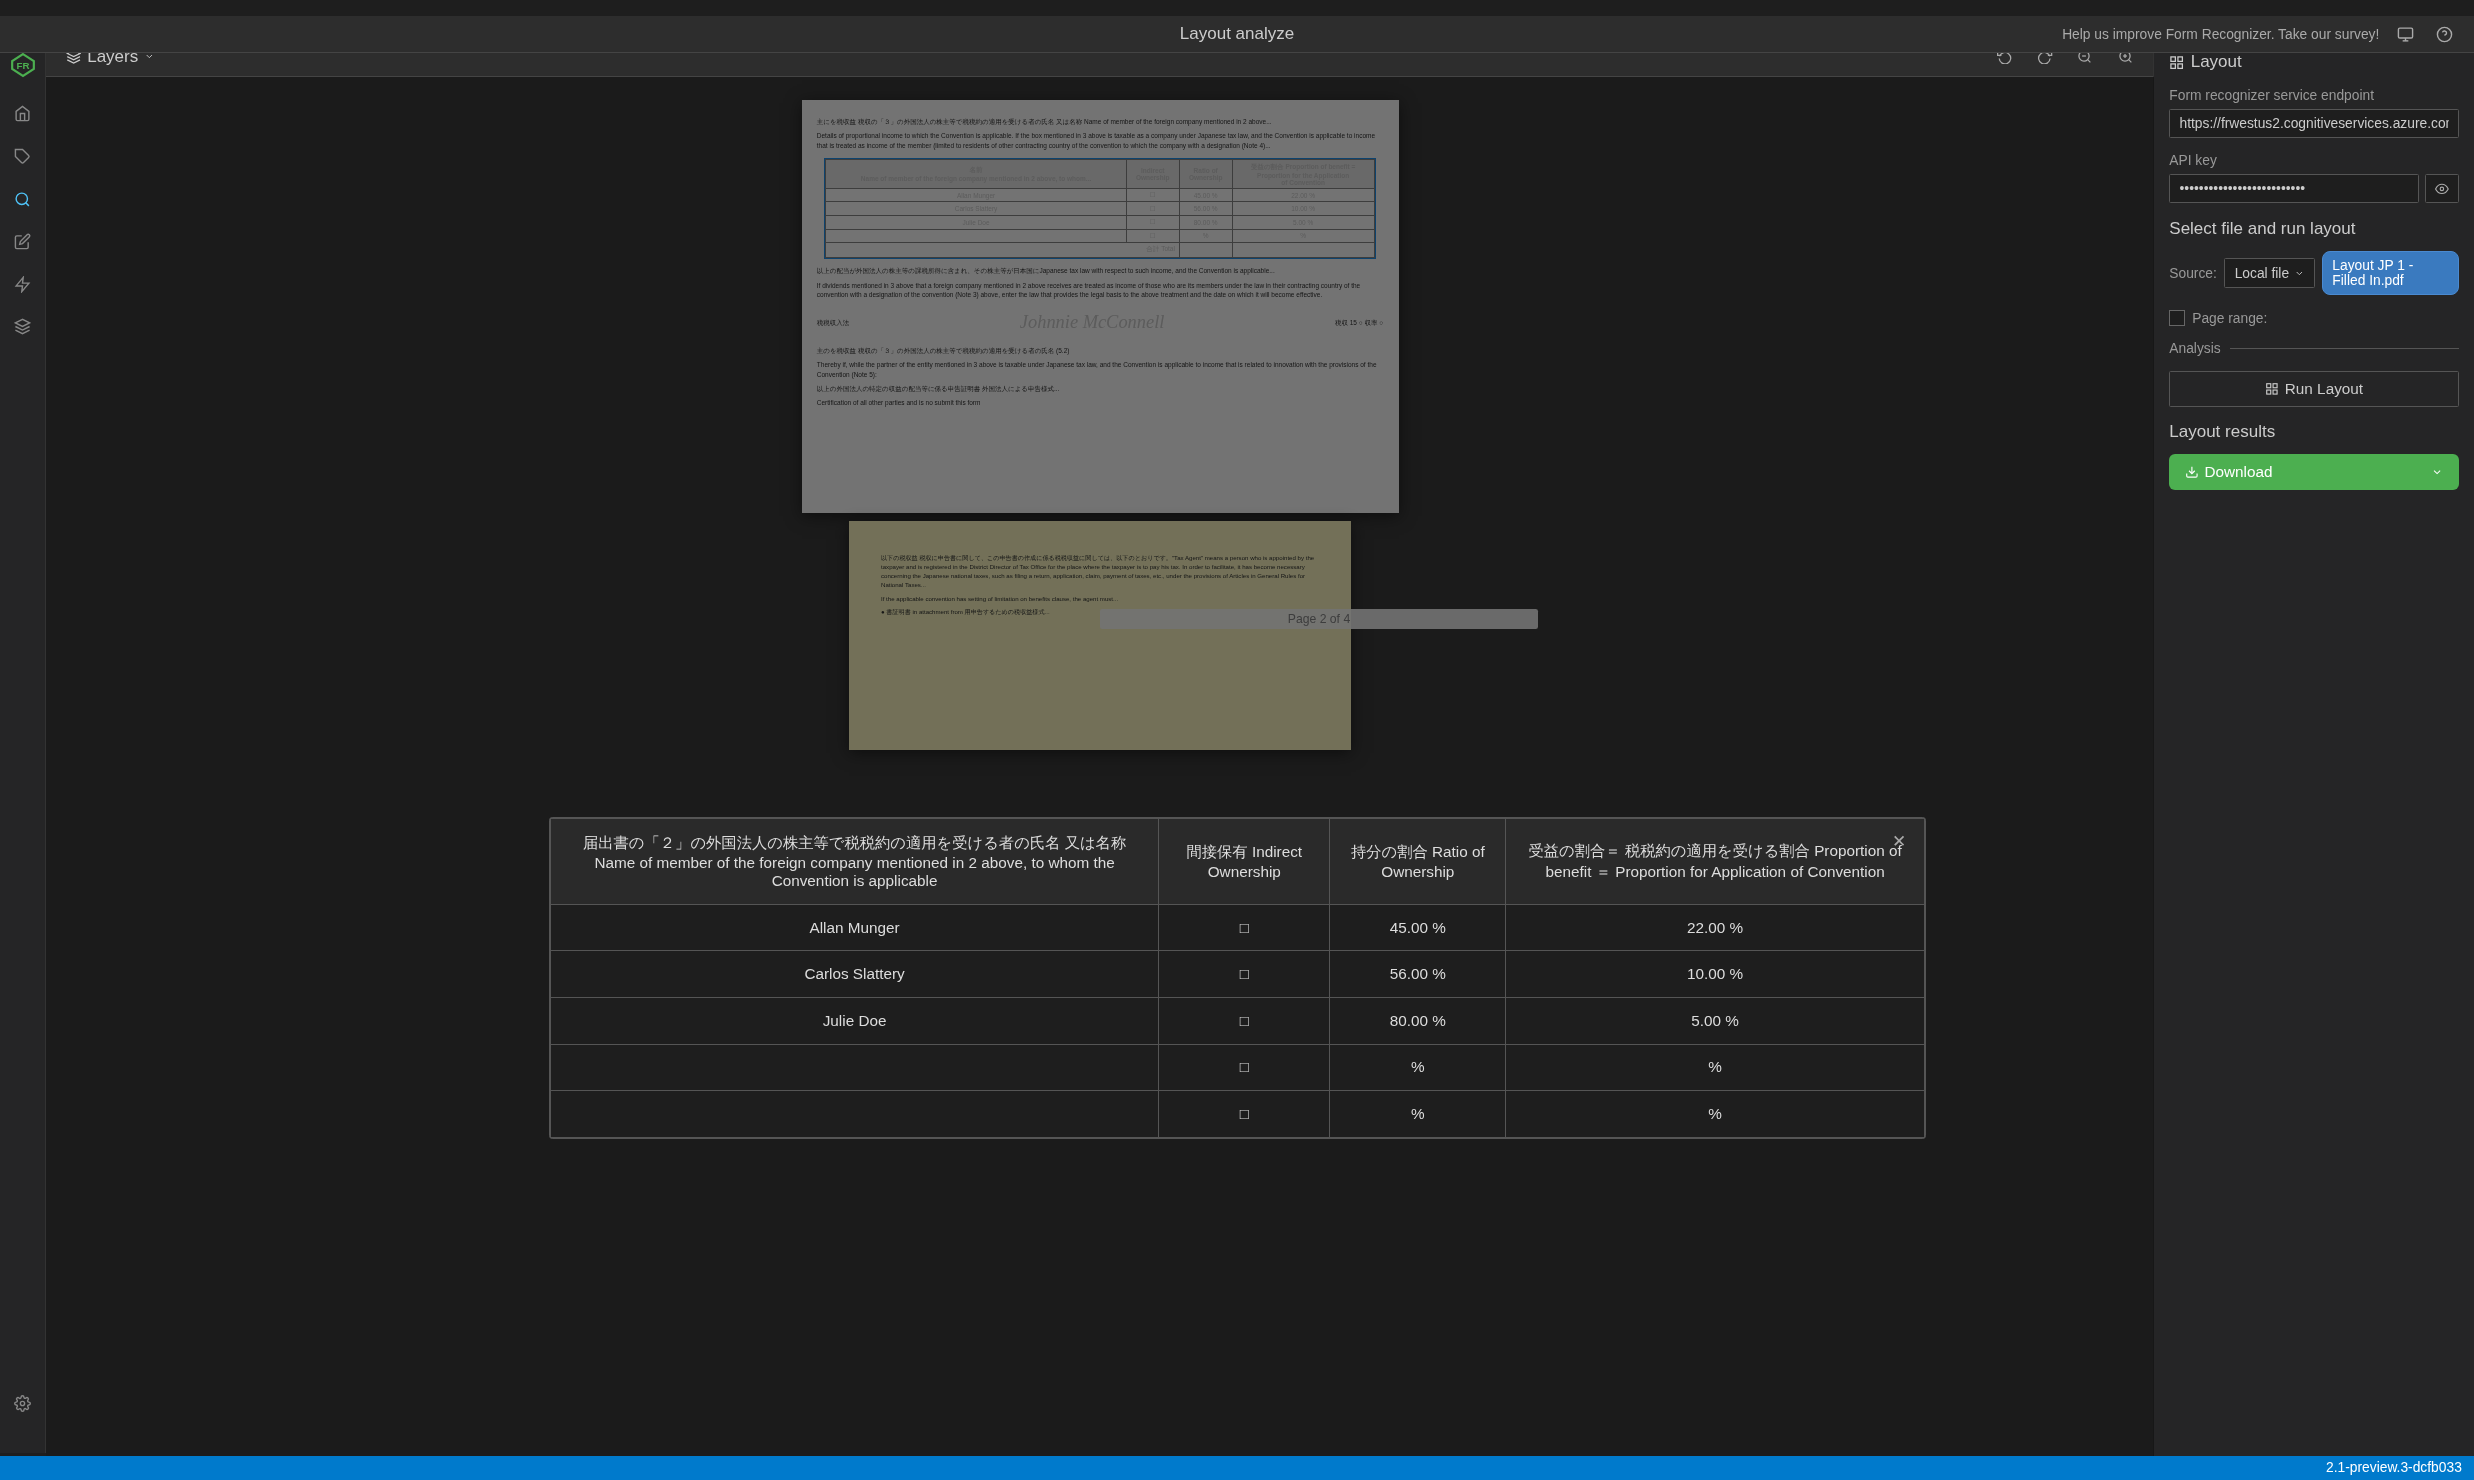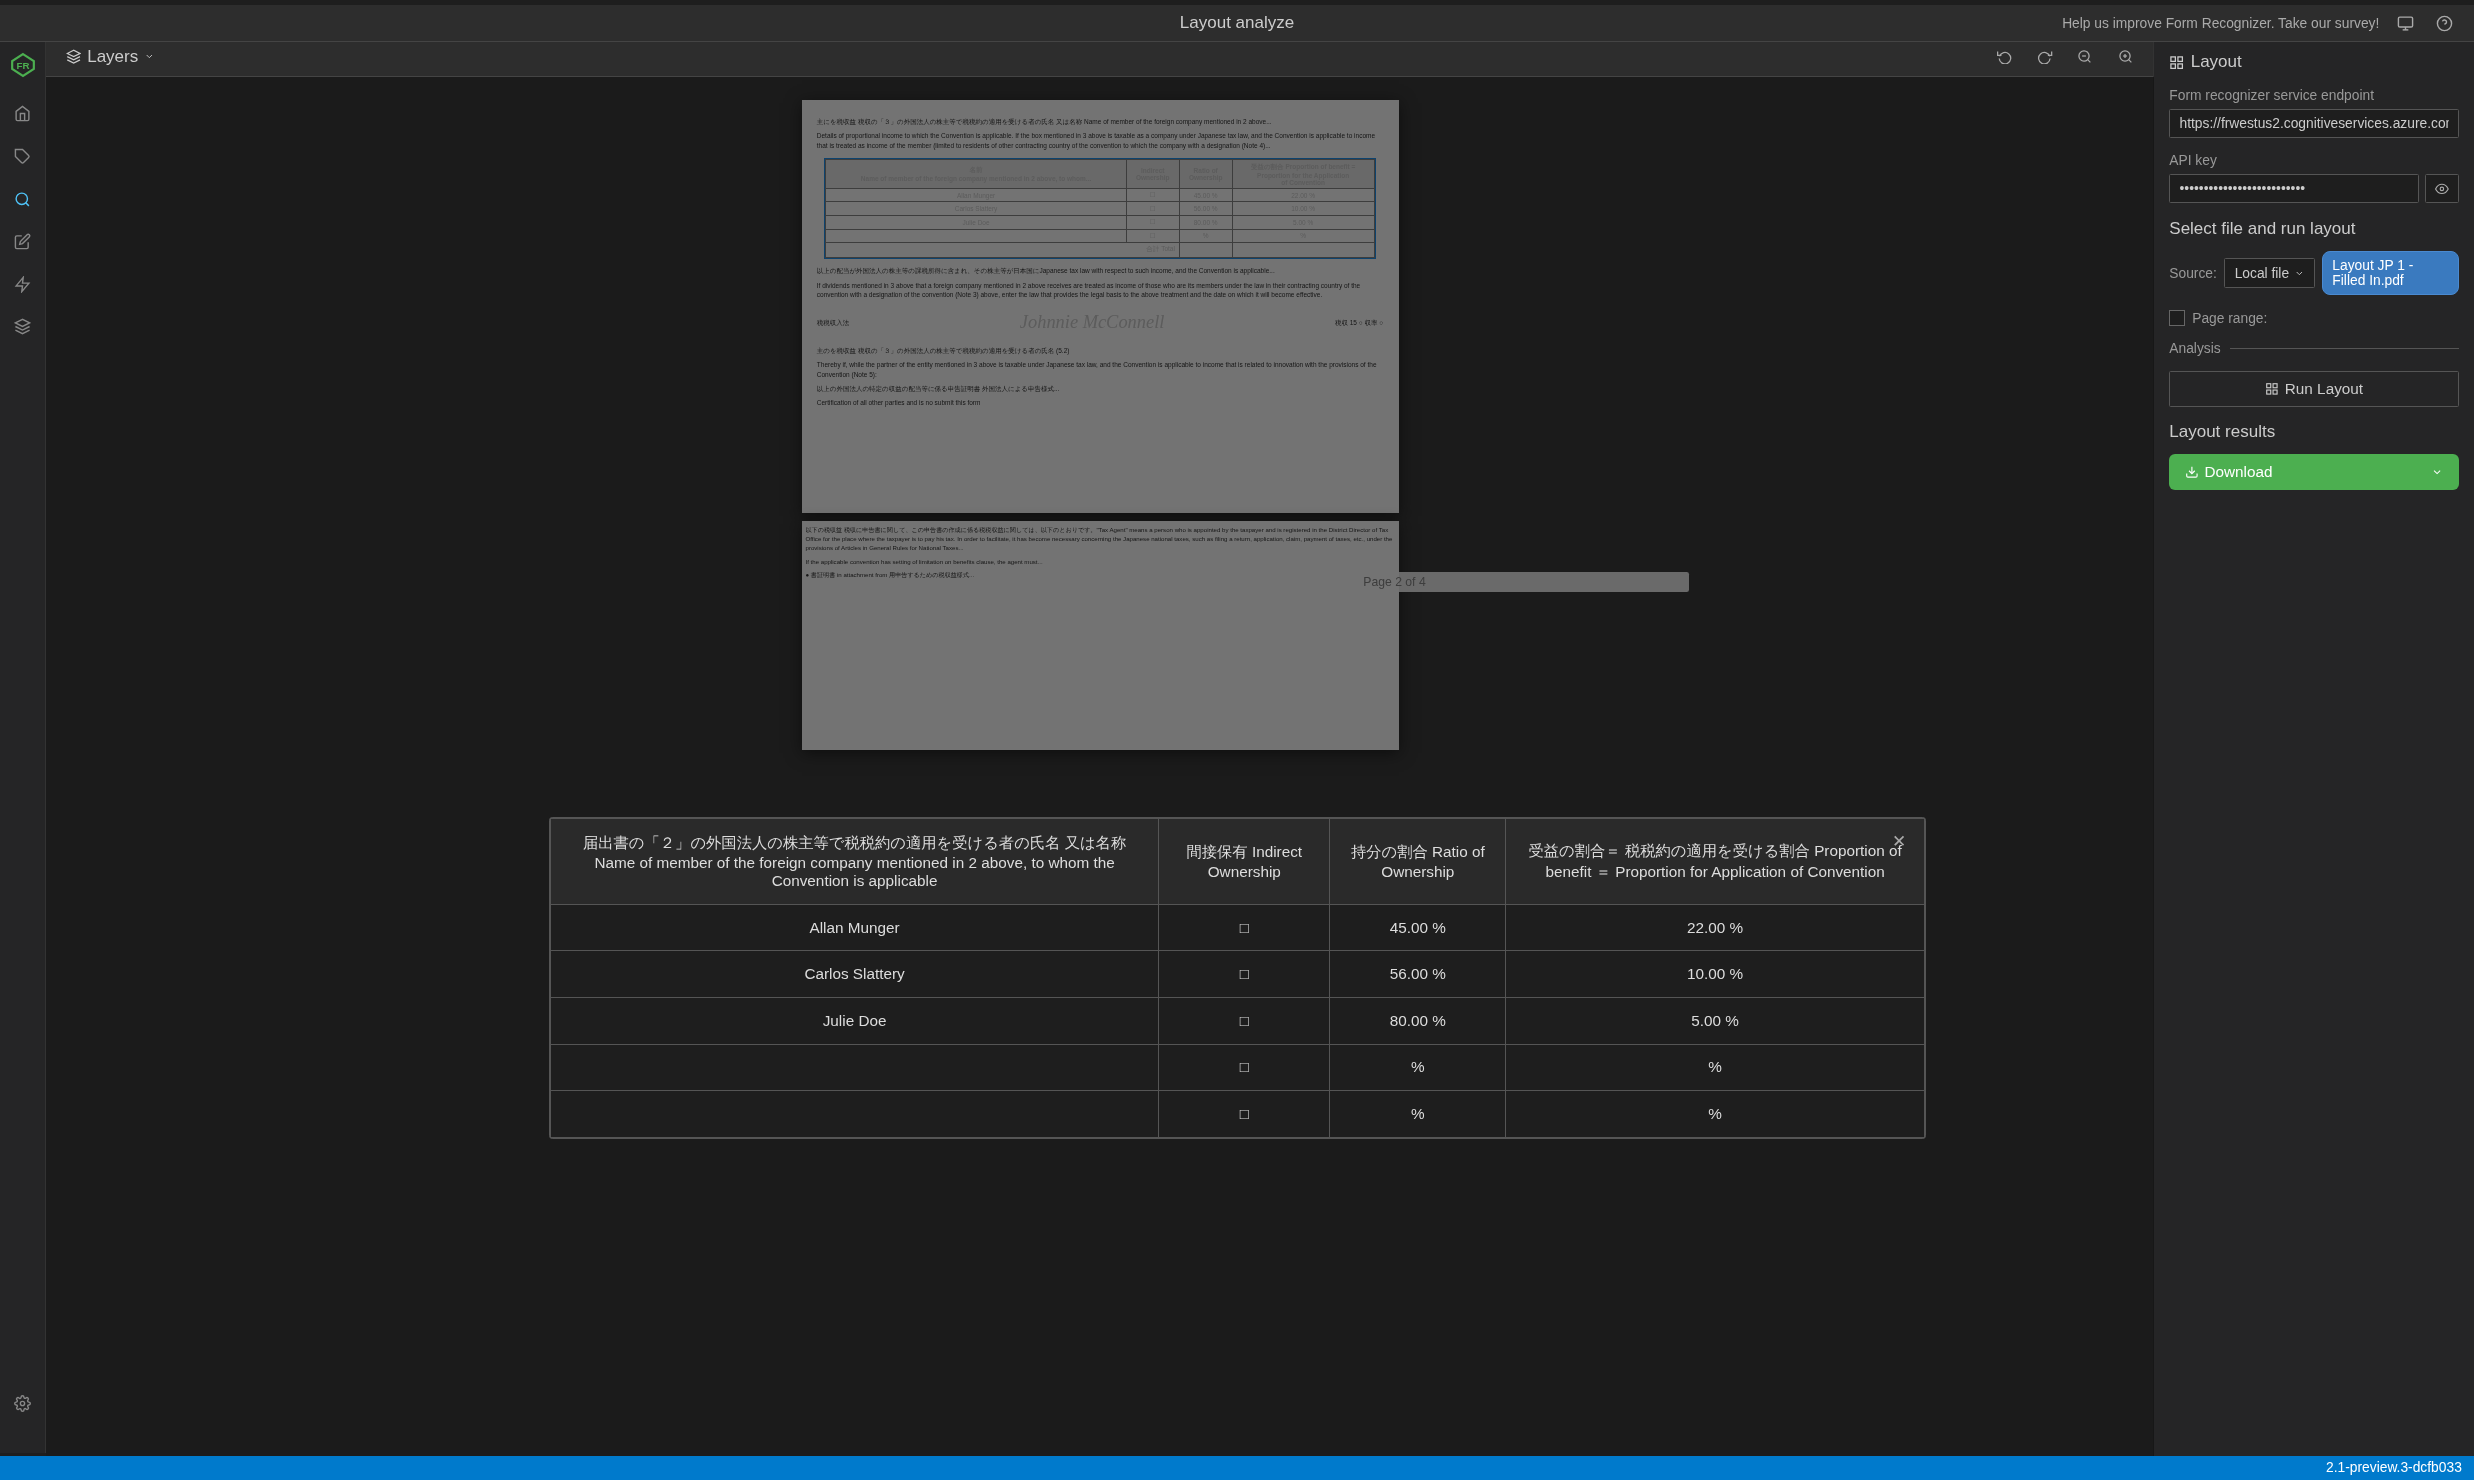--- a/index.html
+++ b/index.html
@@ -16,21 +16,21 @@
     
     .top-bar {
       height: 37px;
       background: #2d2d2d;
       display: flex;
       align-items: center;
       justify-content: space-between;
       padding: 0 15.3px;
       border-bottom: 0.8px solid #444;
       position: fixed;
-      top: 5px; left: 0; right: 0;
+      top: 16px; left: 0; right: 0;
       z-index: 100;
     }
     .top-bar-title {
       color: #ccc;
       font-size: 17px;
       position: absolute;
       left: 50%;
       transform: translateX(-50%);
     }
     .top-bar-right {
@@ -429,25 +429,25 @@
     }
     .doc-signature {
       font-family: 'Georgia', serif;
       font-style: italic;
       font-size: 13.8px;
       text-align: center;
       margin: 6.1px 0;
     }
 
     .page-2-container {
-      background: #ffffff;
-      width: 597px;
+      background: #fef9c3;
+      width: 502px;
       box-shadow: 0 3.1px 15.3px rgba(0,0,0,0.5);
       position: relative;
-      padding: 4px;
+      padding: 32px;
     }
     .page-2-text {
       font-size: 6.1px;
       color: #333;
       line-height: 1.5;
     }
   </style>
 </head>
 <body>
 

